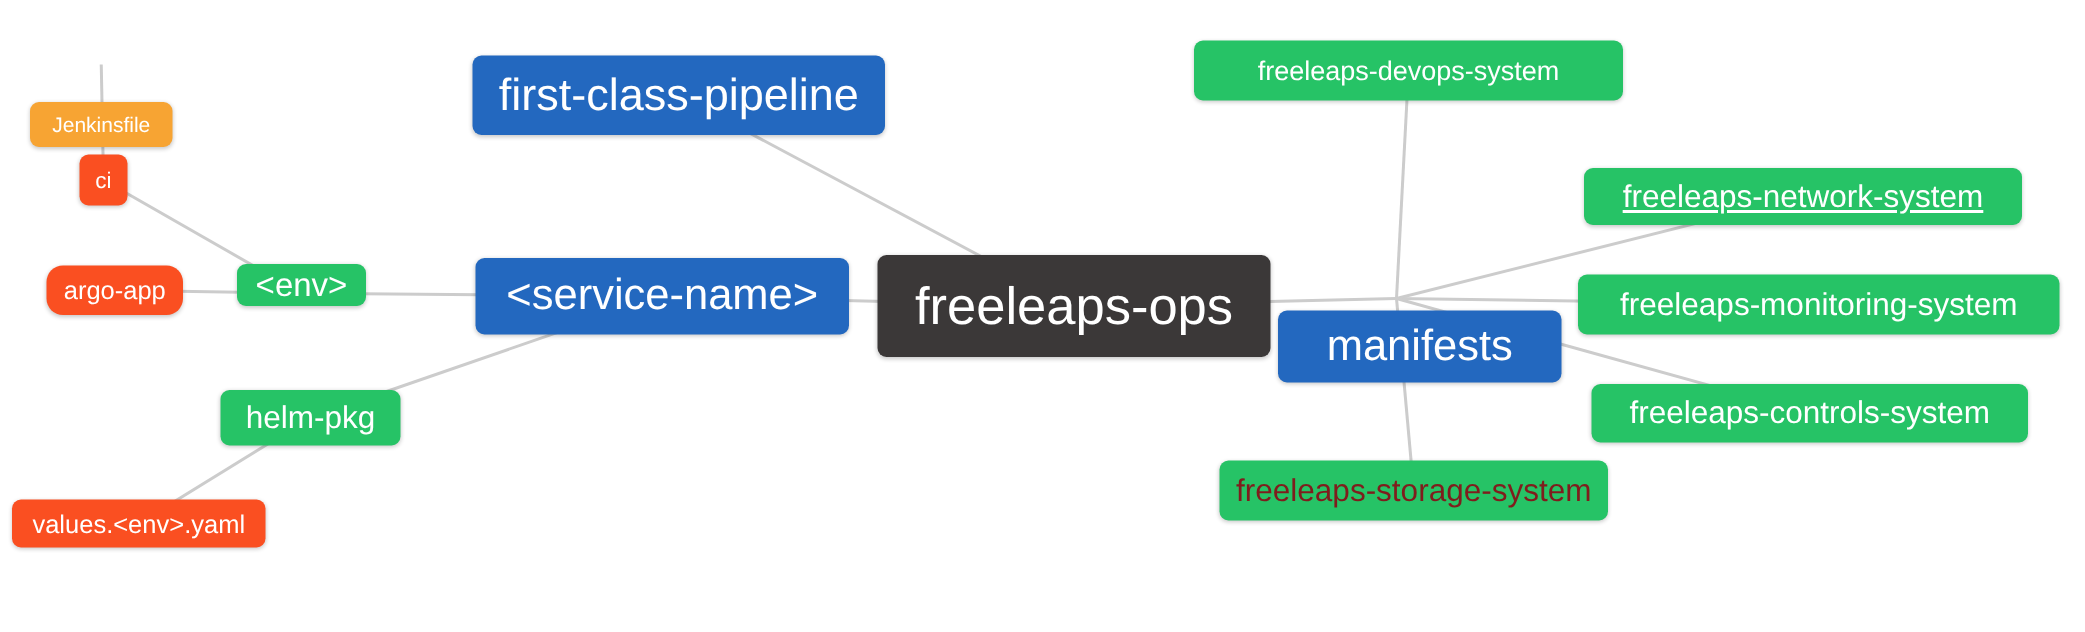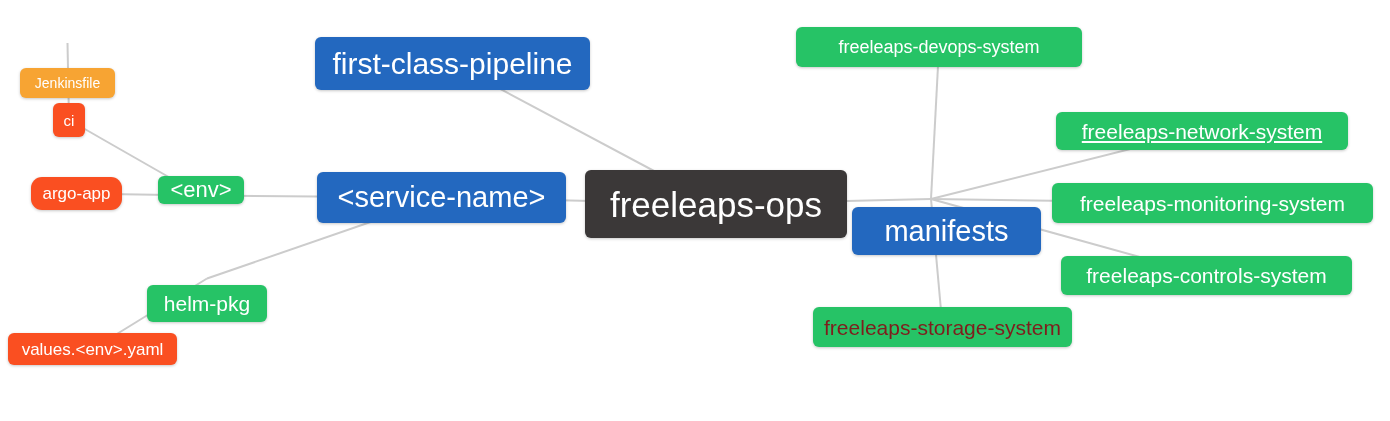--- a/index.html
+++ b/index.html
@@ -63,15 +63,15 @@
   <div class="node" style="left: 158px; top: 176px; width: 86px; height: 28px; font-size: 22px; background: rgb(38, 195, 102); color: rgb(255, 255, 255);">&lt;env&gt;</div>
   <div class="node" style="left: 317px; top: 172px; width: 249px; height: 51px; font-size: 29px; background: rgb(35, 104, 191); color: rgb(255, 255, 255); text-align: right;">&lt;service-name&gt;</div>
   <div class="node" style="left: 315px; top: 37px; width: 275px; height: 53px; font-size: 30px; background: rgb(35, 104, 191); color: rgb(255, 255, 255);">first-class-pipeline</div>
   <div class="node" style="left: 585px; top: 170px; width: 262px; height: 68px; font-size: 35px; background: rgb(59, 56, 56); color: rgb(255, 255, 255);">freeleaps-ops</div>
   <div class="node" style="left: 852px; top: 175px; width: 189px; height: 48px; font-size: 29px; background: rgb(35, 104, 191); color: rgb(255, 255, 255); margin-top: 32px;">manifests</div>
   <div class="node" style="left: 796px; top: 27px; width: 286px; height: 40px; font-size: 18px; background: rgb(38, 195, 102); color: rgb(255, 255, 255);">freeleaps-devops-system</div>
   <div class="node" style="left: 1056px; top: 112px; width: 292px; height: 38px; font-size: 21px; background: rgb(38, 195, 102); color: rgb(255, 255, 255); text-decoration: underline;">freeleaps-network-system</div>
   <div class="node" style="left: 1052px; top: 183px; width: 321px; height: 40px; font-size: 21px; background: rgb(38, 195, 102); color: rgb(255, 255, 255);">freeleaps-monitoring-system</div>
   <div class="node" style="left: 1061px; top: 256px; width: 291px; height: 39px; font-size: 21px; background: rgb(38, 195, 102); color: rgb(255, 255, 255);">freeleaps-controls-system</div>
   <div class="node" style="left: 813px; top: 307px; width: 259px; height: 40px; font-size: 21px; background: rgb(38, 195, 102); color: #7f1d1d;">freeleaps-storage-system</div>
-  <div class="node" style="left: 147px; top: 260px; width: 120px; height: 37px; font-size: 21px; background: rgb(38, 195, 102); color: rgb(255, 255, 255); margin-top: 25px;">helm-pkg</div>
+  <div class="node" style="left: 147px; top: 260px; width: 120px; height: 37px; font-size: 21px; background: rgb(38, 195, 102); color: rgb(255, 255, 255);">helm-pkg</div>
   <div class="node" style="left: 8px; top: 333px; width: 169px; height: 32px; font-size: 17px; background: rgb(250, 79, 33); color: rgb(255, 255, 255); text-align: right;">values.&lt;env&gt;.yaml</div>
 </div>
 
 </body></html>

